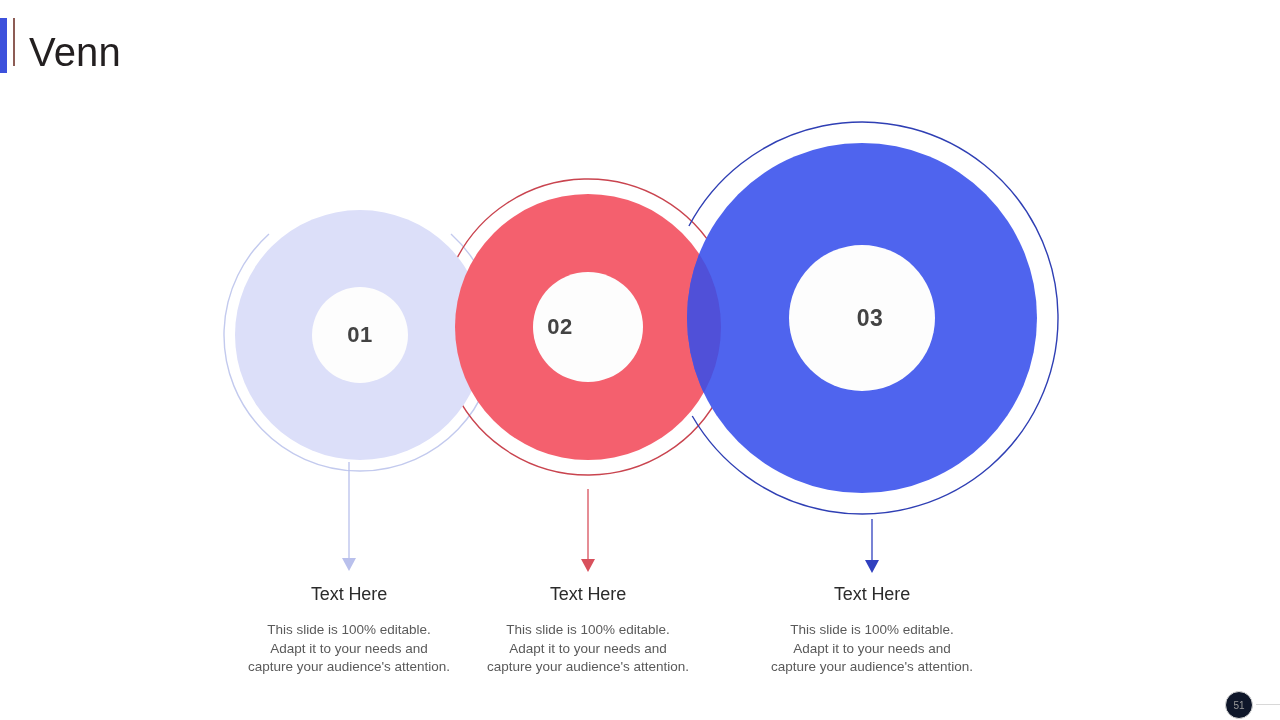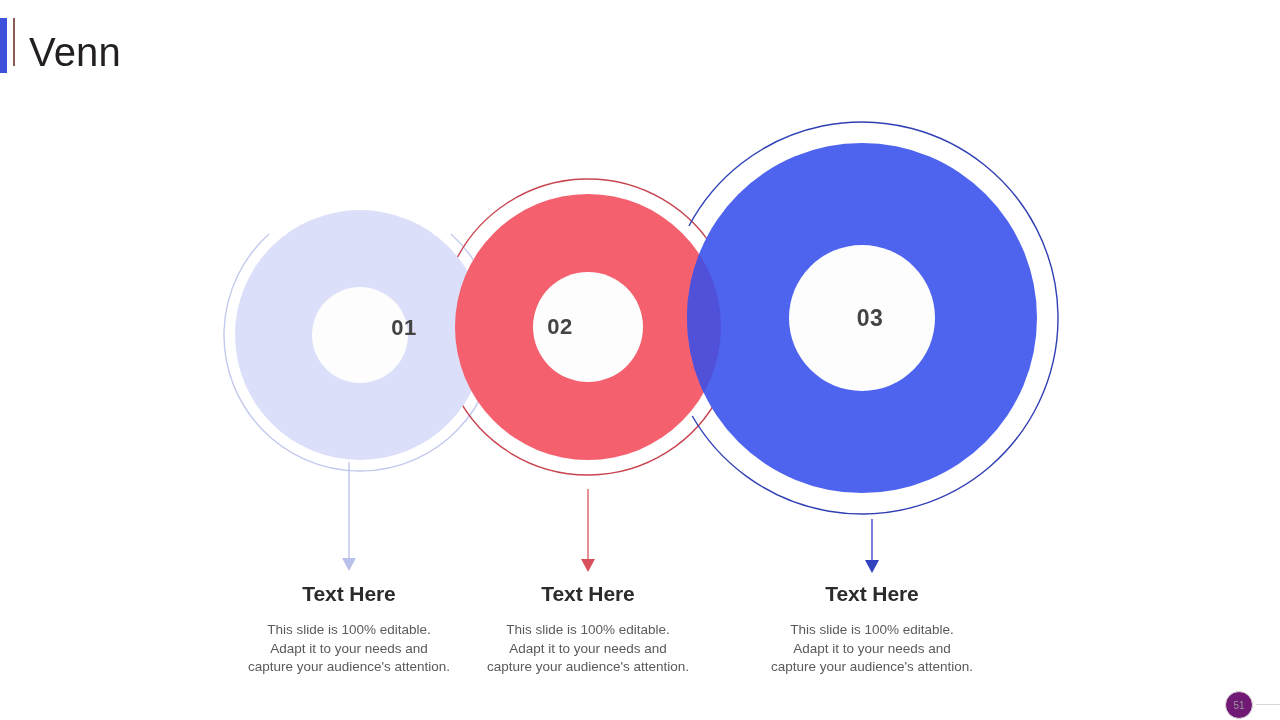--- a/index.html
+++ b/index.html
@@ -82,22 +82,22 @@
   #venn-number-03 { font-size: 23px; }
 
   
   .caption {
     position: absolute;
     transform: translateX(-50%);
     width: 300px;
     text-align: center;
   }
   .caption-title {
-    font-size: 21px;
-    font-weight: 700;
+    font-size: 18px;
+    font-weight: 400;
     color: #2b2b2b;
     letter-spacing: -0.1px;
     margin: 0 0 12px 0;
     line-height: 20px;
   }
   .caption-body {
     font-size: 13.5px;
     font-weight: 400;
     color: #5a5a5a;
     line-height: 18.5px;
@@ -111,21 +111,21 @@
     top: 691px;
     width: 26px;
     height: 26px;
     border: 1px solid #d8d8d8;
     border-radius: 50%;
     display: flex;
     align-items: center;
     justify-content: center;
     font-size: 10px;
     color: #9a9a9a;
-    background: #701a75;
+    background: #0f172a;
   }
   #page-badge-line {
     position: absolute;
     left: 1256px;
     top: 704px;
     width: 24px;
     height: 1px;
     background: #d8d8d8;
   }
 </style>
@@ -176,21 +176,21 @@
         <line id="conn-line-02" x1="588" y1="489" x2="588" y2="561" stroke="#d8505c" stroke-width="1.3"></line>
         <polygon id="conn-arrow-02" points="581,559 595,559 588,572" fill="#d8505c"></polygon>
       </g>
       <g>
         <line id="conn-line-03" x1="872" y1="519" x2="872" y2="562" stroke="#3040bf" stroke-width="1.3"></line>
         <polygon id="conn-arrow-03" points="865,560 879,560 872,573" fill="#3040bf"></polygon>
       </g>
     </svg>
   </div>
 
-  <div class="venn-number" id="venn-number-01" style="left: 360px; top: 328px; margin-left: 44px;">01</div>
+  <div class="venn-number" id="venn-number-01" style="left: 360px; top: 335px;">01</div>
   <div class="venn-number" id="venn-number-02" style="left: 560px; top: 327px;">02</div>
   <div class="venn-number" id="venn-number-03" style="left: 862px; top: 318px; margin-left: 8px;">03</div>
 
   <div class="caption" id="caption-0" style="top: 584px; left: 349px;">
     <div class="caption-title">Text Here</div>
     <div class="caption-body">
       <div>This slide is 100% editable.</div>
       <div>Adapt it to your needs and</div>
       <div>capture your audience's attention.</div>
     </div>

